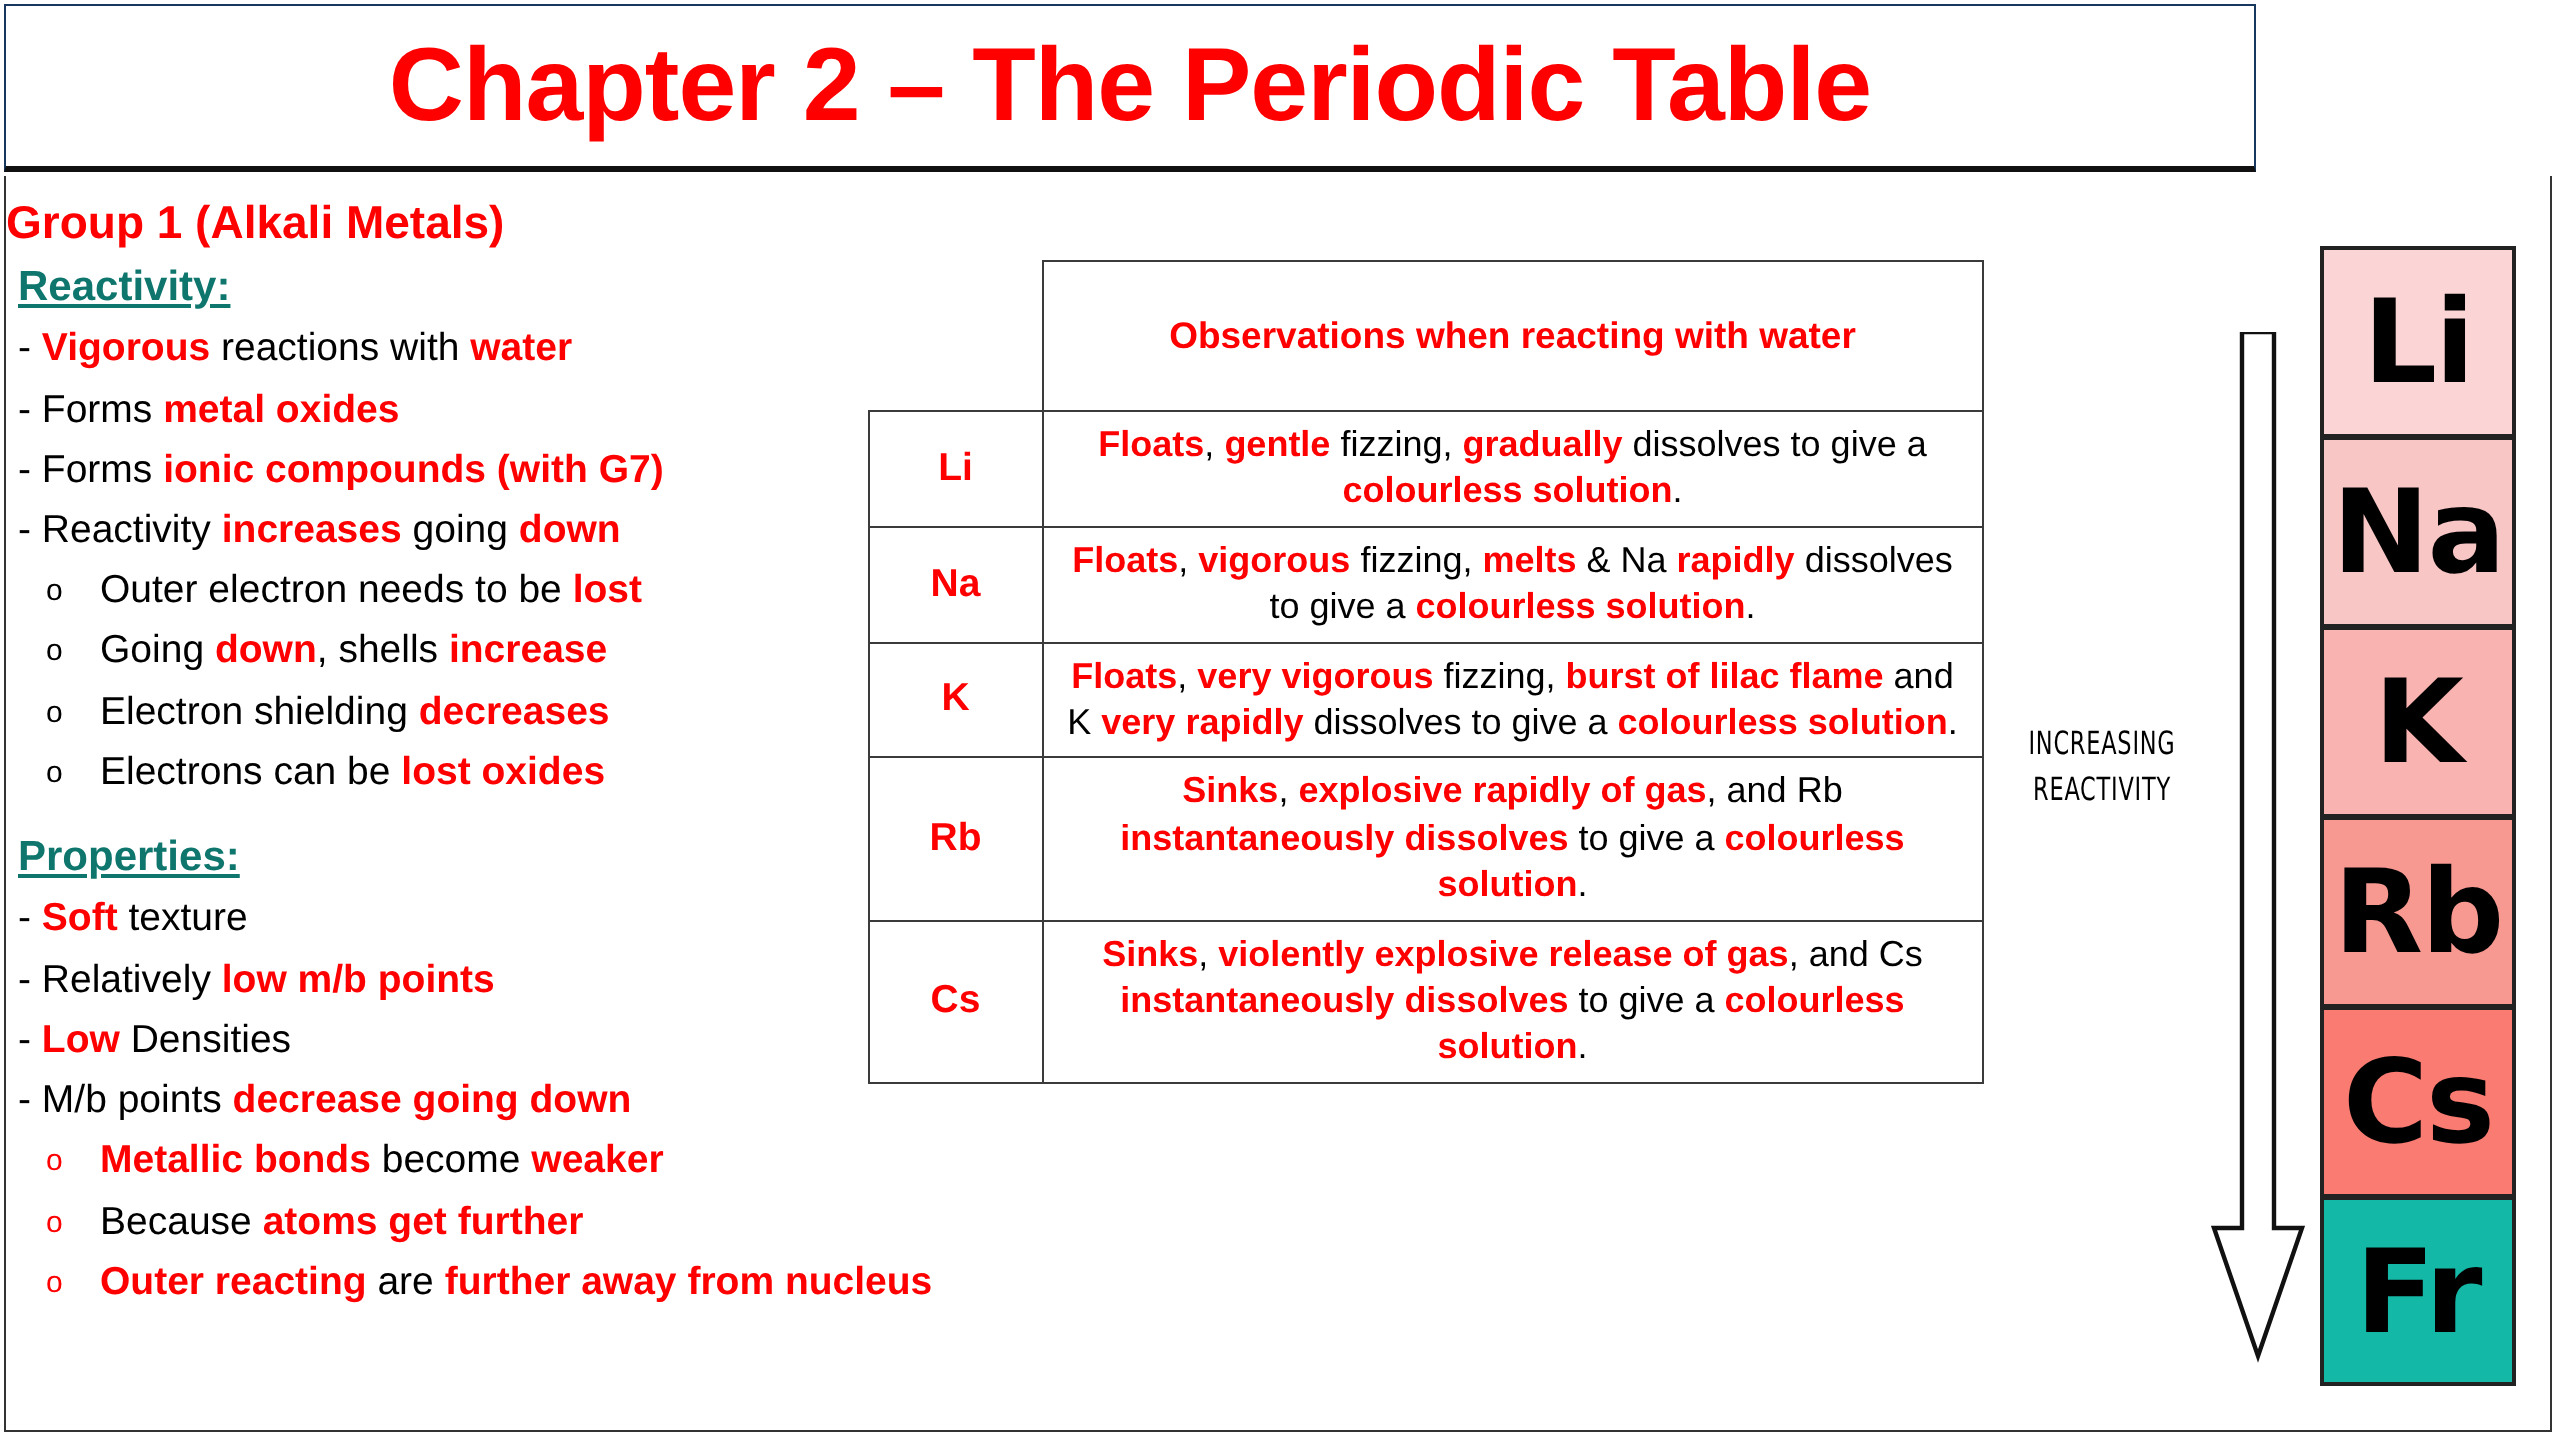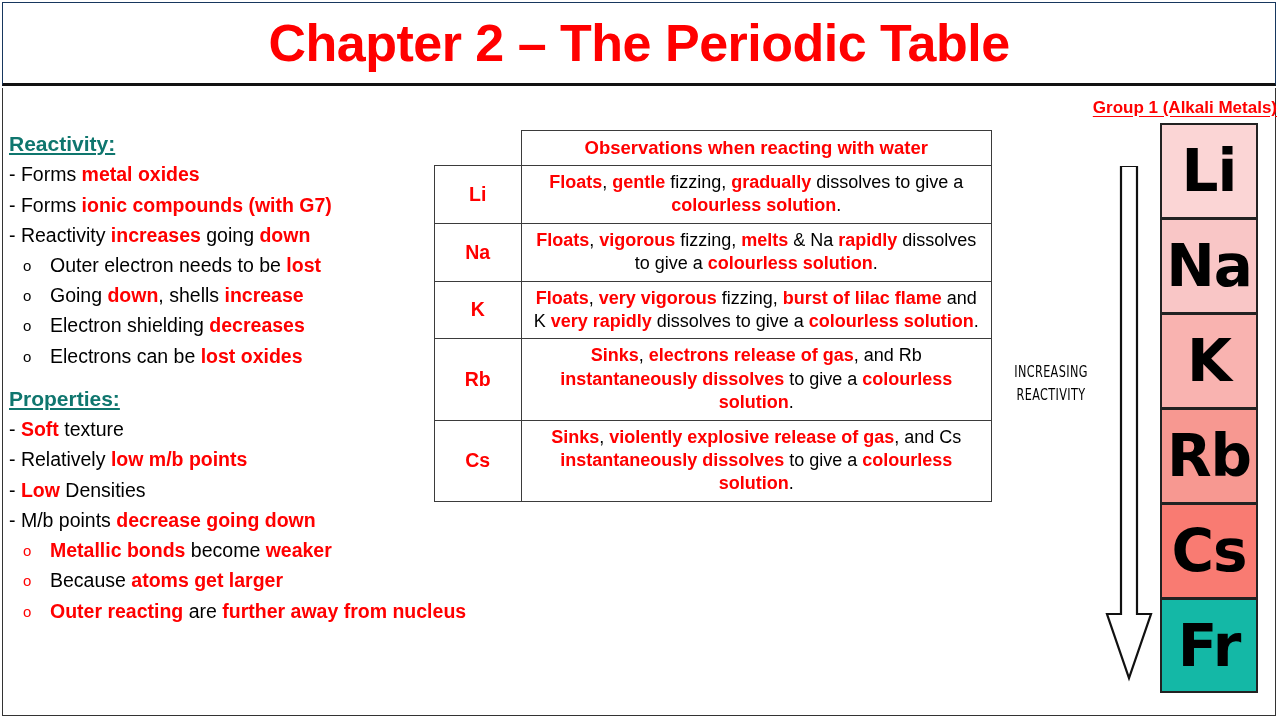--- a/index.html
+++ b/index.html
@@ -14,21 +14,21 @@
     color: #000000;
     overflow: hidden;
     position: relative;
   }
 
   
   #title-box {
     position: absolute;
     left: 2px;
     top: 2px;
-    width: 1274px;
+    width: 1126px;
     height: 84px;
     border: 1px solid #17375e;
     border-bottom: 3px solid #111111;
     box-sizing: border-box;
     display: flex;
     align-items: center;
     justify-content: center;
     background: #ffffff;
   }
   #title-text {
@@ -52,25 +52,24 @@
     box-sizing: border-box;
     background: #ffffff;
   }
 
   
   #group-heading {
     position: absolute;
     left: 0;
     top: 10px;
     width: 1274px;
-    text-align: right;
-    font-size: 17px;
-    font-weight: bold;
-    color: #ff0000;
-    text-decoration: underline;
+    text-align: left;
+    font-size: 23px;
+    font-weight: bold;
+    color: #ff0000;
     text-underline-offset: 3px;
   }
 
   
   #notes {
     position: absolute;
     left: 6px;
     top: 42px;
     width: 430px;
   }
@@ -126,21 +125,21 @@
     font-size: 18px;
     line-height: 1.3;
   }
   #obs-table td.blank-corner {
     border: none;
   }
   #obs-table td.header-cell {
     font-weight: bold;
     color: #ff0000;
     font-size: 18.5px;
-    padding: 5px 6px;
+    padding: 25px 6px;
   }
   #obs-table td.sym {
     width: 72px;
     font-weight: bold;
     color: #ff0000;
     font-size: 19.5px;
   }
 
   
   #arrow-wrap {
@@ -200,37 +199,38 @@
   <div id="title-text">Chapter 2 – The Periodic Table</div>
 </div>
 
 <div id="body-frame">
 
   <div id="group-heading">Group 1 (Alkali Metals)</div>
 
   <div id="notes">
     <div class="note-heading">Reactivity:</div>
     <div id="reactivity-lines">
+        <div class="note-line dash"><span class="k">- </span><span class="r">Vigorous</span><span class="k"> reactions with </span><span class="r">water</span></div>
         <div class="note-line dash"><span class="k">- Forms </span><span class="r">metal oxides</span></div>
         <div class="note-line dash"><span class="k">- Forms </span><span class="r">ionic compounds (with G7)</span></div>
         <div class="note-line dash"><span class="k">- Reactivity </span><span class="r">increases</span><span class="k"> going </span><span class="r">down</span></div>
         <div class="note-line bullet"><span class="marker marker-black">o</span><span class="k">Outer electron needs to be </span><span class="r">lost</span></div>
         <div class="note-line bullet"><span class="marker marker-black">o</span><span class="k">Going </span><span class="r">down</span><span class="k">, shells </span><span class="r">increase</span></div>
         <div class="note-line bullet"><span class="marker marker-black">o</span><span class="k">Electron shielding </span><span class="r">decreases</span></div>
         <div class="note-line bullet"><span class="marker marker-black">o</span><span class="k">Electrons can be </span><span class="r">lost oxides</span></div>
       </div>
     <div class="spacer"></div>
     <div class="note-heading">Properties:</div>
     <div id="properties-lines">
         <div class="note-line dash"><span class="k">- </span><span class="r">Soft</span><span class="k"> texture</span></div>
         <div class="note-line dash"><span class="k">- Relatively </span><span class="r">low m/b points</span></div>
         <div class="note-line dash"><span class="k">- </span><span class="r">Low</span><span class="k"> Densities</span></div>
         <div class="note-line dash"><span class="k">- M/b points </span><span class="r">decrease going down</span></div>
         <div class="note-line bullet"><span class="marker marker-red">o</span><span class="r">Metallic bonds</span><span class="k"> become </span><span class="r">weaker</span></div>
-        <div class="note-line bullet"><span class="marker marker-red">o</span><span class="k">Because </span><span class="r">atoms get larger</span></div>
+        <div class="note-line bullet"><span class="marker marker-red">o</span><span class="k">Because </span><span class="r">atoms get further</span></div>
         <div class="note-line bullet"><span class="marker marker-red">o</span><span class="r">Outer reacting</span><span class="k"> are </span><span class="r">further away from nucleus</span></div>
       </div>
   </div>
 
   <table id="obs-table">
     <tbody id="obs-body">
         <tr>
           <td class="blank-corner" style="width: 72px;"></td>
           <td class="header-cell">Observations when reacting with water</td>
         </tr>
@@ -241,21 +241,21 @@
         <tr>
           <td class="sym">Na</td>
           <td><span class="r">Floats</span><span class="k">, </span><span class="r">vigorous</span><span class="k"> fizzing, </span><span class="r">melts</span><span class="k"> &amp; Na </span><span class="r">rapidly</span><span class="k"> dissolves to give a </span><span class="r">colourless solution</span><span class="k">.</span></td>
         </tr>
         <tr>
           <td class="sym">K</td>
           <td><span class="r">Floats</span><span class="k">, </span><span class="r">very vigorous</span><span class="k"> fizzing, </span><span class="r">burst of lilac flame</span><span class="k"> and K </span><span class="r">very rapidly</span><span class="k"> dissolves to give a </span><span class="r">colourless solution</span><span class="k">.</span></td>
         </tr>
         <tr>
           <td class="sym">Rb</td>
-          <td><span class="r">Sinks</span><span class="k">, </span><span class="r">electrons release of gas</span><span class="k">, and Rb </span><span class="r">instantaneously dissolves</span><span class="k"> to give a </span><span class="r">colourless solution</span><span class="k">.</span></td>
+          <td><span class="r">Sinks</span><span class="k">, </span><span class="r">explosive rapidly of gas</span><span class="k">, and Rb </span><span class="r">instantaneously dissolves</span><span class="k"> to give a </span><span class="r">colourless solution</span><span class="k">.</span></td>
         </tr>
         <tr>
           <td class="sym">Cs</td>
           <td><span class="r">Sinks</span><span class="k">, </span><span class="r">violently explosive release of gas</span><span class="k">, and Cs </span><span class="r">instantaneously dissolves</span><span class="k"> to give a </span><span class="r">colourless solution</span><span class="k">.</span></td>
         </tr>
       </tbody>
   </table>
 
   <div id="arrow-wrap">
     <svg id="arrow-svg" width="60" height="520" viewBox="0 0 60 520">

